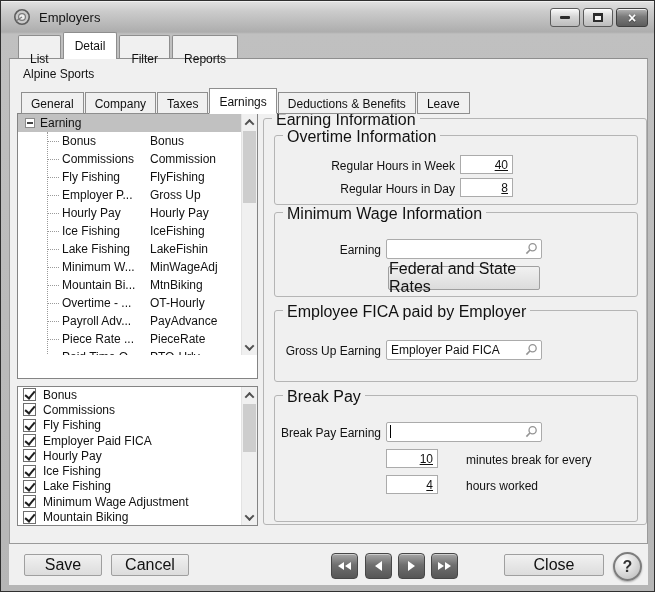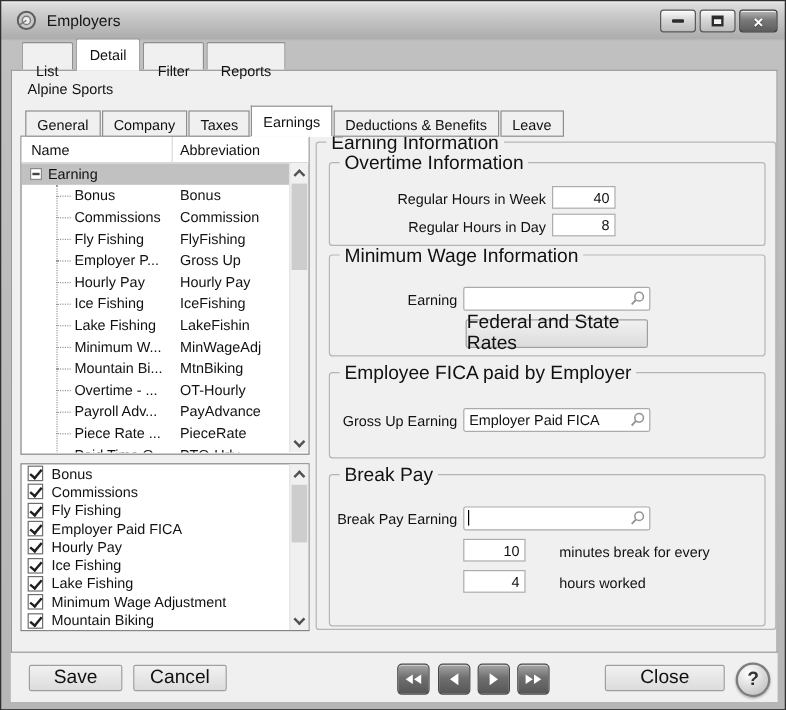--- a/index.html
+++ b/index.html
@@ -76,21 +76,21 @@
   
   .groupbox{ position:absolute; border:1px solid #b5b5b5; border-radius:3px; }
   .groupbox > .legend{ position:absolute; top:-8px; left:8px; background:#f0f0f0; padding:0 4px; font-size:16px; color:#111; white-space:nowrap; }
   .gb-earning{ left:254px; top:60px; width:384px; height:407px; }
   .gb-overtime{ left:10px; top:16px; width:364px; height:70px; }
   .gb-minwage{ left:10px; top:93px; width:364px; height:85px; }
   .gb-fica{ left:10px; top:191px; width:364px; height:72px; }
   .gb-break{ left:10px; top:276px; width:364px; height:127px; }
   .flabel{ position:absolute; font-size:12px; color:#111; text-align:right; white-space:nowrap; }
   .tinput{ position:absolute; height:19px; border:1px solid #ababab; background:#fff; font-size:12px; color:#111; padding:0 4px; }
-  .tinput.num{ text-align:right; }
+  .tinput.num{ text-align:right;text-decoration:underline; }
   .lookup{ position:absolute; height:20px; }
   .lookup input{ width:100%; height:100%; border:1px solid #ababab; border-radius:2px; background:#fff; font-size:12px; color:#111; padding:0 20px 0 4px; }
   .lookup svg{ position:absolute; right:4px; top:3px; }
   .caret{ position:absolute; left:4px; top:3px; width:1px; height:13px; background:#000; }
   .ftext{ position:absolute; font-size:12px; color:#111; white-space:nowrap;padding-left:20px; }
   .pushbtn{ position:absolute; border:1px solid #9f9f9f; border-radius:2px;
     background:linear-gradient(#f1f1f1,#dcdcdc); font-size:16px; color:#111;
     display:flex; align-items:center; justify-content:center; cursor:default; }
   
   .btn-save{ left:15px; top:496px; width:78px; height:22px; }
@@ -163,24 +163,20 @@
         <div class="tab">Taxes</div>
 
         <div class="tab active">Earnings</div>
 
         <div class="tab">Deductions &amp; Benefits</div>
 
         <div class="tab">Leave</div>
       </div>
 
     <div class="tree-panel">
-      <div class="tree-header">
-        <div class="col-name">Name</div>
-        <div class="col-abbr">Abbreviation</div>
-      </div>
       <div class="tree-body">
         <div class="tree-vline"></div>
         <div class="tree-row root selected">
           <span class="expander"></span>
           <span class="name">Earning</span>
         </div>
         <div>
 
             <div class="tree-row">
               <span class="stub"></span>

